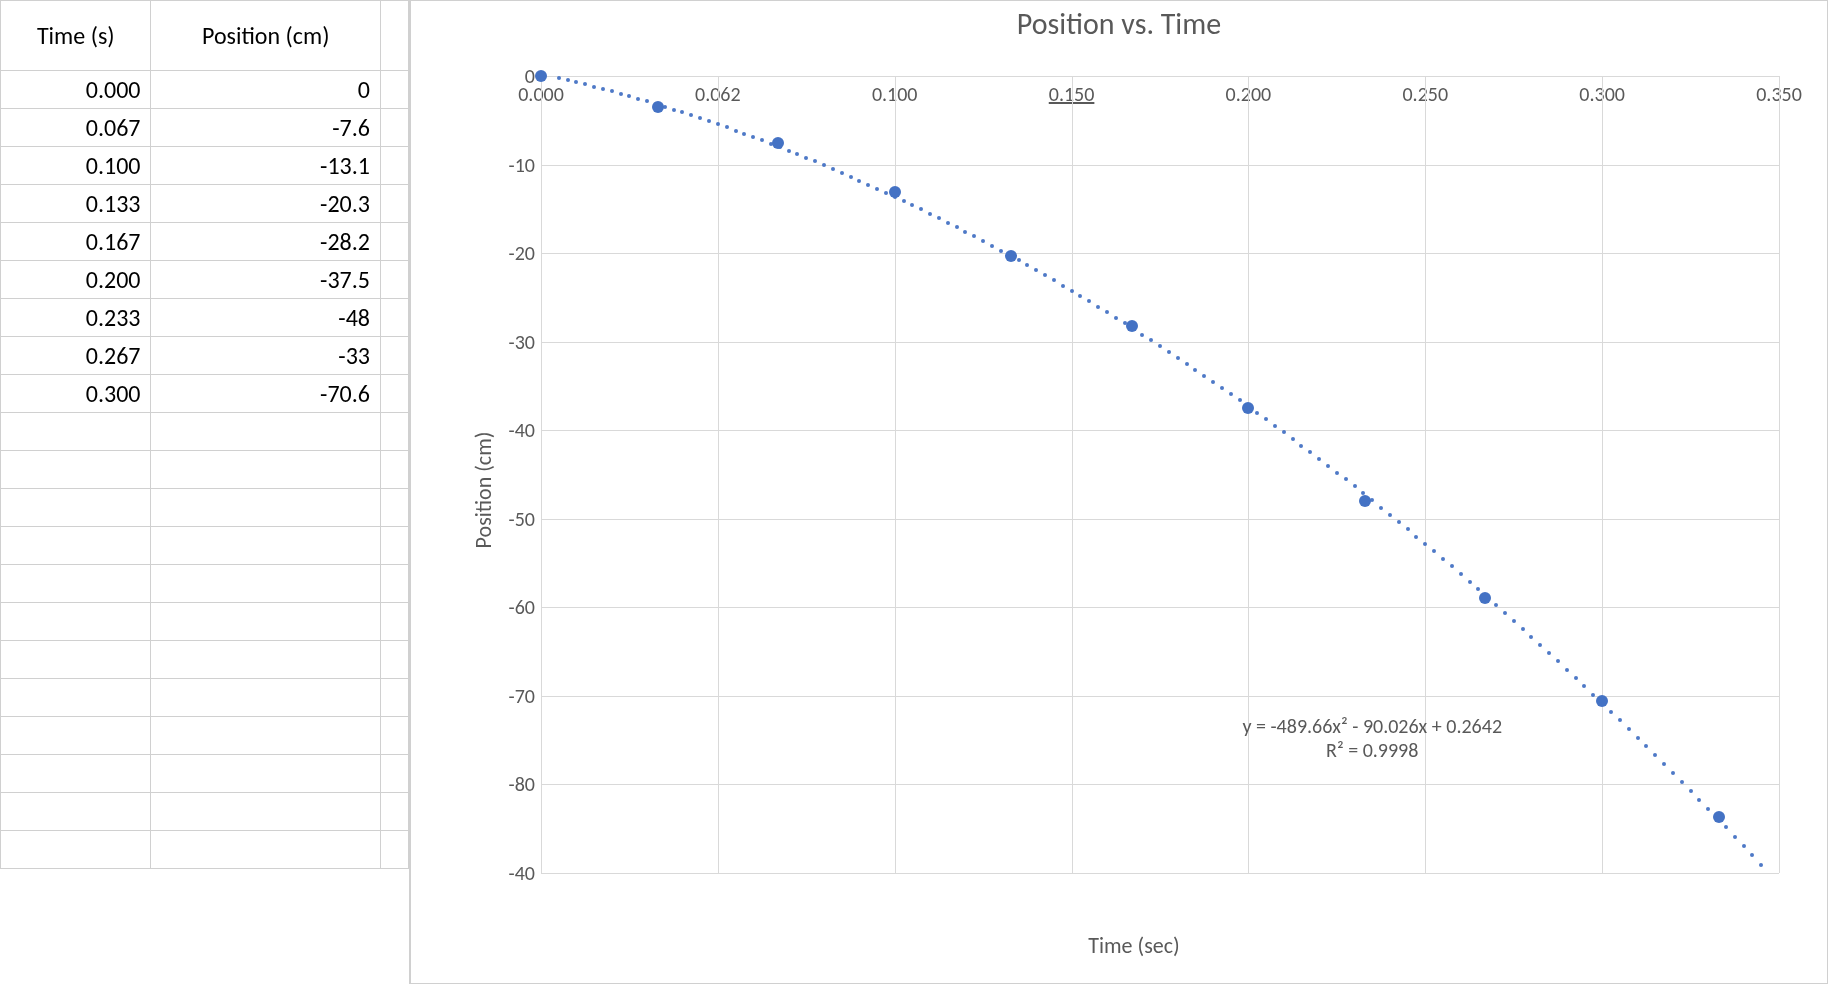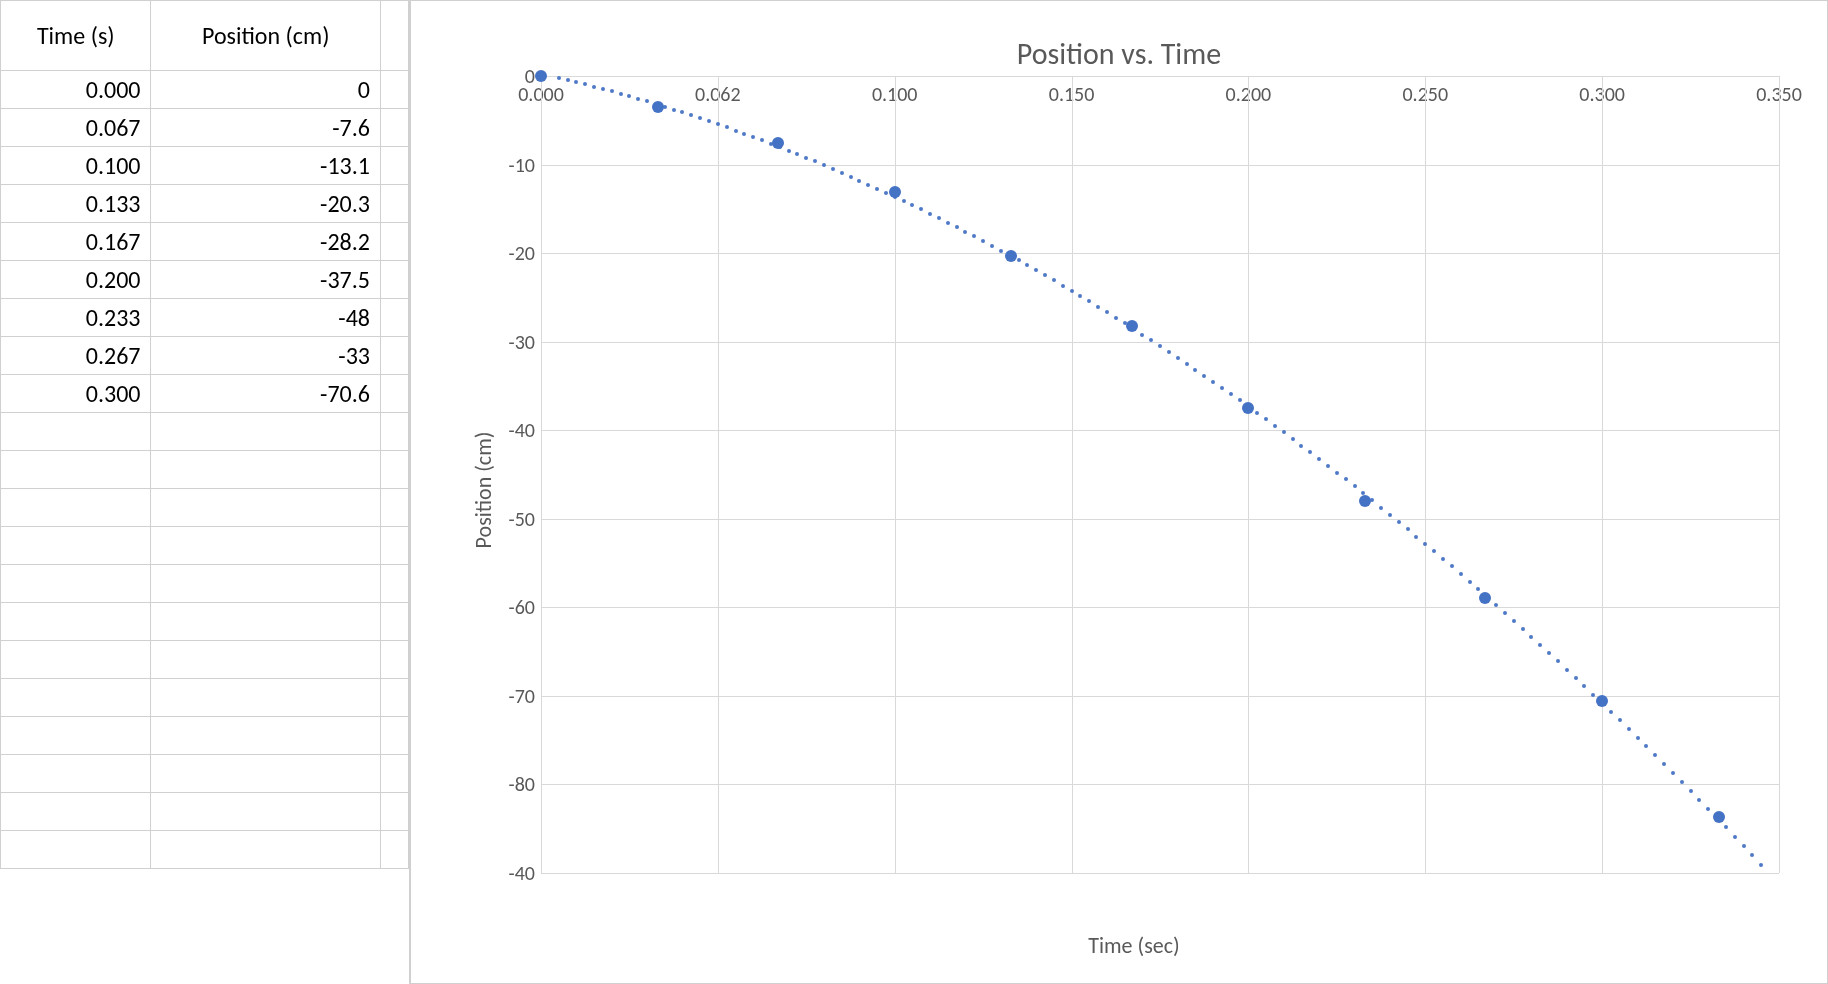--- a/index.html
+++ b/index.html
@@ -51,21 +51,21 @@
   .chart-wrap {
     flex: 1;
     position: relative;
     border: 1px solid #d0d0d0;
     background: #ffffff;
   }
   .chart-title {
     text-align: center;
     font-size: 30px;
     color: #595959;
-    padding-top: 34px;
+    padding-top: 4px;
   }
   .plot-outer {
     position: absolute;
     left: 60px; right: 30px;
     top: 75px;
     bottom: 80px;
   }
   .ylabel {
     position: absolute;
     left: -46px;
@@ -291,21 +291,21 @@
           <div class="gridline-h" style="top: 77.7778%;"></div>
           <div class="yticklabel" style="top: 77.7778%;">-70</div>
           <div class="gridline-h" style="top: 88.8889%;"></div>
           <div class="yticklabel" style="top: 88.8889%;">-80</div>
           <div class="gridline-h" style="top: 100%;"></div>
           <div class="yticklabel" style="top: 100%;">-40</div>
           <div class="xtick-row" style="top: 0%;">
             <div class="xticklabel" style="left: 0%;">0.000</div>
             <div class="xticklabel" style="left: 14.2857%;">0.062</div>
             <div class="xticklabel" style="left: 28.5714%;">0.100</div>
-            <div class="xticklabel" style="left: 42.8571%;">0.150</div>
+            <div class="xticklabel" style="left: 42.8571%; text-decoration: underline;">0.150</div>
             <div class="xticklabel" style="left: 57.1429%;">0.200</div>
             <div class="xticklabel" style="left: 71.4286%;">0.250</div>
             <div class="xticklabel" style="left: 85.7143%;">0.300</div>
             <div class="xticklabel" style="left: 100%;">0.350</div>
           </div>
           <div class="gridline-v" style="left: 0%;"></div>
           <div class="gridline-v" style="left: 14.2857%;"></div>
           <div class="gridline-v" style="left: 28.5714%;"></div>
           <div class="gridline-v" style="left: 42.8571%;"></div>
           <div class="gridline-v" style="left: 57.1429%;"></div>
@@ -453,17 +453,21 @@
           <div class="dot" style="left: 9.42857%; top: 3.88889%;"></div>
           <div class="dot" style="left: 19.1429%; top: 8.44444%;"></div>
           <div class="dot" style="left: 28.5714%; top: 14.5556%;"></div>
           <div class="dot" style="left: 38%; top: 22.5556%;"></div>
           <div class="dot" style="left: 47.7143%; top: 31.3333%;"></div>
           <div class="dot" style="left: 57.1429%; top: 41.6667%;"></div>
           <div class="dot" style="left: 66.5714%; top: 53.3333%;"></div>
           <div class="dot" style="left: 76.2857%; top: 65.5556%;"></div>
           <div class="dot" style="left: 85.7143%; top: 78.4444%;"></div>
           <div class="dot" style="left: 95.1429%; top: 93%;"></div>
+          <div class="trend-eq" style="left: 67.1429%; top: 80%; transform: translate(-50%, 0px);">
+            <div>y = -489.66x² - 90.026x + 0.2642</div>
+            <div>R² = 0.9998</div>
+          </div>
         </div>
     </div>
   </div>
 
 </div>
 
 </body></html>

